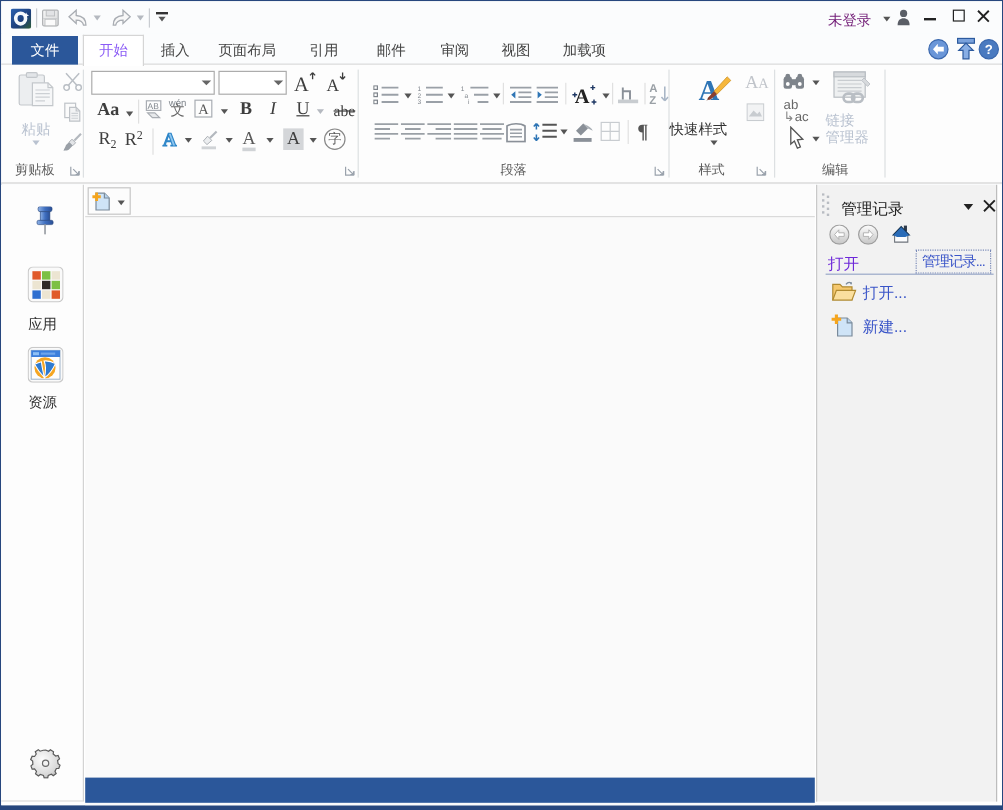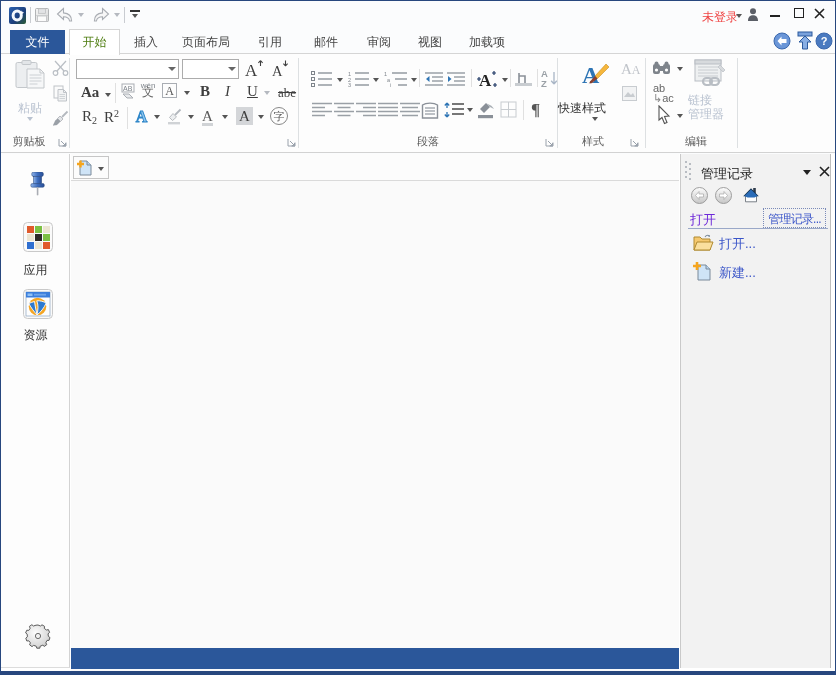--- a/index.html
+++ b/index.html
@@ -8,26 +8,26 @@
 .abs { position:absolute; }
 #win { position:absolute; left:0; top:0; width:836px; height:675px;
   border:1px solid #27477e; border-bottom:4px solid #27477e; background:#fbfcfd; }
 
 #titlebar { position:absolute; left:0; top:0; width:834px; height:27px; background:#fbfcfd; }
 #title { position:absolute; left:0; top:8px; width:834px; text-align:center; font-size:12px; color:#3c3c3c; }
 
 #logo { position:absolute; left:8px; top:6px; width:17px; height:17px; }
 .qsep { position:absolute; top:6px; width:1px; height:16px; background:#c9ccd1; }
 
-#login { position:absolute; top:8px; right:97px; font-size:12px; color:#ef4444; }
+#login { position:absolute; top:8px; right:109px; font-size:12px; color:#701a75; }
 
 #tabrow { position:absolute; left:0; top:27px; width:834px; height:26px; background:#fbfcfd; }
 #tabrow .bline { position:absolute; left:0; bottom:0; width:834px; height:1px; background:#d5d5d5; }
 #filetab { position:absolute; left:9px; top:2px; width:55px; height:24px; background:#2b579a; color:#fff; font-size:12px; text-align:center; line-height:24px; }
-#hometab { position:absolute; left:68px; top:1px; width:51px; height:26px; background:#fff; border:1px solid #d5d5d5; border-bottom:none; color:#4d7c0f; font-size:12px; text-align:center; line-height:24px; z-index:3; }
+#hometab { position:absolute; left:68px; top:1px; width:51px; height:26px; background:#fff; border:1px solid #d5d5d5; border-bottom:none; color:#8b5cf6; font-size:12px; text-align:center; line-height:24px; z-index:3; }
 .tab { position:absolute; top:2px; height:24px; font-size:12px; color:#444; line-height:24px; text-align:center; }
 
 #ribbon { position:absolute; left:0; top:53px; width:834px; height:99px; background:#fdfdfd; border-bottom:1px solid #d2d2d2; }
 .gsep { position:absolute; top:4px; width:1px; height:90px; background:#dde0e2; }
 .glabel { position:absolute; bottom:3px; font-size:11px; color:#5c5c5c; text-align:center; }
 .launch { position:absolute; bottom:4px; width:10px; height:10px; }
 .combo { position:absolute; height:20px; background:#fff; border:1px solid #acacac; }
 .combo .arr { position:absolute; right:2px; top:7px; width:0; height:0; border-left:4px solid transparent; border-right:4px solid transparent; border-top:4px solid #666; }
 .dd { width:0; height:0; border-left:3px solid transparent; border-right:3px solid transparent; border-top:4px solid #555; display:inline-block; vertical-align:middle; }
 .dd.gray { border-top-color:#b5b9c0; }

